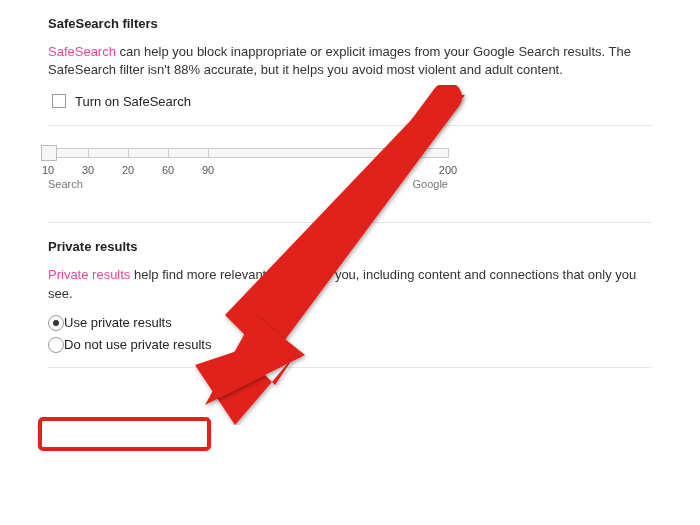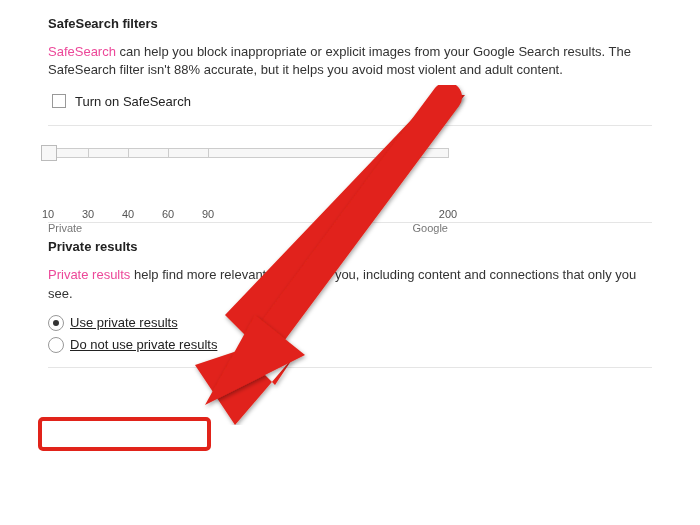--- a/index.html
+++ b/index.html
@@ -48,24 +48,24 @@
   }
   .slider-handle{
     position:absolute;top:-4px;left:-7px;
     width:14px;height:14px;
     background:#f7f7f7;
     border:1px solid #bbb;
   }
   .slider-labels{
     position:relative;margin-top:6px;height:28px;font-size:11px;color:#555;
   }
-  .slider-labels span{position:absolute;transform:translateX(-50%);text-align:center;margin-top:44px;}
+  .slider-labels span{position:absolute;transform:translateX(-50%);text-align:center;}
   .sublabel{position:absolute;top:14px;font-size:11px;color:#777;}
   
-  .radio-row{display:flex;align-items:center;gap:6px;margin:2px 0 6px 0;text-decoration:underline;}
+  .radio-row{display:flex;align-items:center;margin:2px 0 6px 0;}
   .radio{
     width:14px;height:14px;border:1px solid #999;border-radius:50%;
     display:inline-flex;align-items:center;justify-content:center;background:#fff;
     flex:0 0 14px;
   }
   .radio.selected::after{
     content:"";width:6px;height:6px;border-radius:50%;background:#333;display:block;
   }
   
   .highlight-box{
@@ -110,25 +110,25 @@
       <div class="slider-tick" style="left:10%"></div>
       <div class="slider-tick" style="left:20%"></div>
       <div class="slider-tick" style="left:30%"></div>
       <div class="slider-tick" style="left:40%"></div>
       <div class="slider-tick" style="left:100%"></div>
       <div class="slider-handle"></div>
     </div>
     <div class="slider-labels">
       <span style="left:0%">10</span>
       <span style="left:10%">30</span>
-      <span style="left:20%">40</span>
+      <span style="left:20%">20</span>
       <span style="left:30%">60</span>
       <span style="left:40%">90</span>
       <span style="left:100%">200</span>
-      <span class="sublabel" style="left:0;transform:none">Private</span>
+      <span class="sublabel" style="left:0;transform:none">Search</span>
       <span class="sublabel" style="left:100%;transform:translateX(-100%)">Google</span>
     </div>
   </div>
   <hr class="divider" style="margin-top:30px">
 </div>
 
 <div class="section">
   <h3>Private results</h3>
   <p>
     <a href="#" class="link">Private results</a><span> help find more relevant content for you, including content and connections that only you see.</span>

